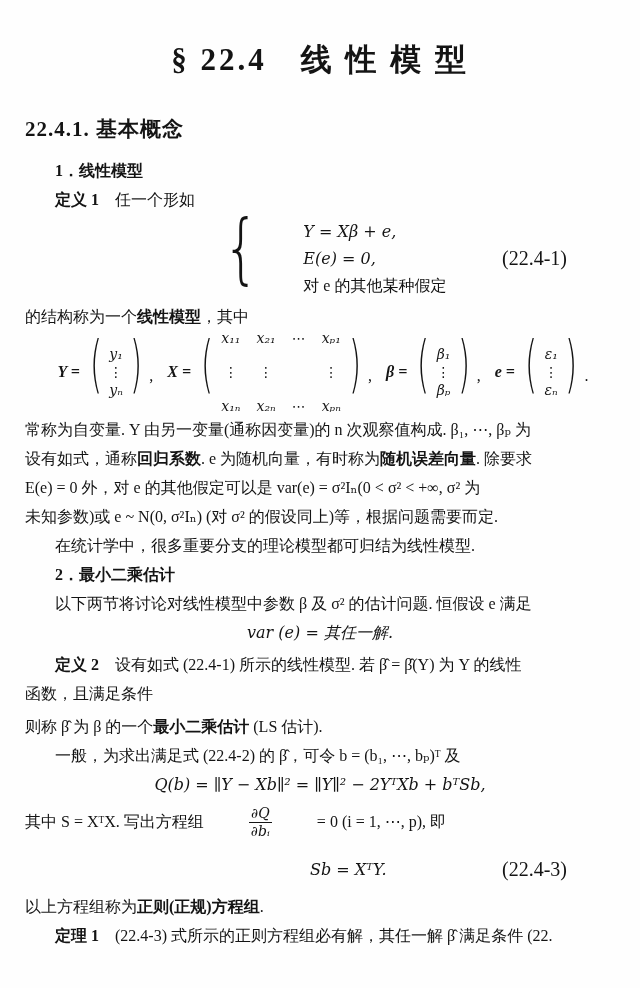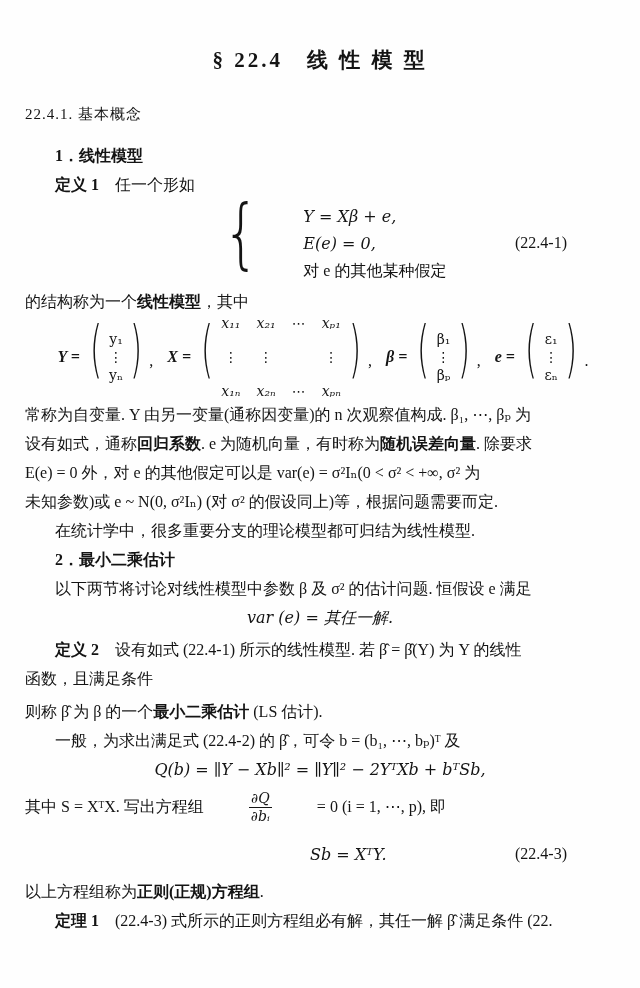--- a/index.html
+++ b/index.html
@@ -13,57 +13,57 @@
     overflow:hidden;
     box-sizing:border-box;
     padding:0 25px;
   }
   .line{white-space:nowrap;line-height:29px;height:29px;}
   .ind{padding-left:30px;}
   b{font-weight:bold;}
   
   .m{font-style:italic;font-family:"DejaVu Serif","DejaVu Sans",serif;}
   .title{
-    text-align:center;font-weight:bold;font-size:21px;
+    text-align:center;font-weight:bold;font-size:31px;
     padding-top:46px;letter-spacing:3px;line-height:28px;
   }
   .section{
-    font-size:15px;font-weight:400;margin-top:27px;line-height:26px;letter-spacing:1px;
+    font-size:21px;font-weight:700;margin-top:42px;line-height:26px;letter-spacing:1px;
   }
   .item{font-weight:bold;margin-top:16px;}
   
   .eqsys{display:flex;align-items:center;margin:2px 0 2px 0;height:84px;}
   .brace-group{display:flex;align-items:center;margin-left:192px;gap:32px;}
   .brace{display:inline-block;line-height:80px;}
   .brace::before{
     content:"{";
     font-size:76px;font-weight:100;
     font-family:"DejaVu Sans","Liberation Sans",sans-serif;
     display:inline-block;transform:scaleX(.75);
   }
   .sys-lines{display:flex;flex-direction:column;margin-left:6px;}
   .sys-lines .sline{line-height:27px;height:27px;white-space:nowrap;}
-  .tag{margin-left:auto;padding-right:48px;font-size:16px;text-align:right;}
+  .tag{margin-left:auto;padding-right:48px;font-size:20px;text-align:right;}
   
   .mat-row{
     display:flex;align-items:center;justify-content:center;
     height:78px;margin:2px 0 4px 0;white-space:nowrap;
   }
   .mat-lhs{font-style:italic;font-weight:bold;margin:0 4px 0 10px;}
   .paren{display:inline-block;line-height:66px;}
   .paren::before{
     content:"(";
     font-size:62px;font-weight:100;
     font-family:"DejaVu Sans","Liberation Sans",sans-serif;
     display:inline-block;transform:scaleX(.5);
   }
   .paren.r::before{content:")";}
   .vcol{
     display:inline-flex;flex-direction:column;align-items:center;
-    font-size:14px;line-height:18px;margin:0 1px;
+    font-style:italic;font-size:14px;line-height:18px;margin:0 1px;
     font-family:"DejaVu Serif","DejaVu Sans",serif;
   }
   .xgrid{
     display:inline-grid;grid-template-columns:repeat(4,auto);
     column-gap:14px;row-gap:0;
     font-style:italic;font-size:14px;line-height:18px;
     font-family:"DejaVu Serif","DejaVu Sans",serif;
     text-align:center;margin:0 2px;gap:16px;
   }
   .sep{margin:0 4px 0 1px;align-self:flex-end;line-height:70px;}

